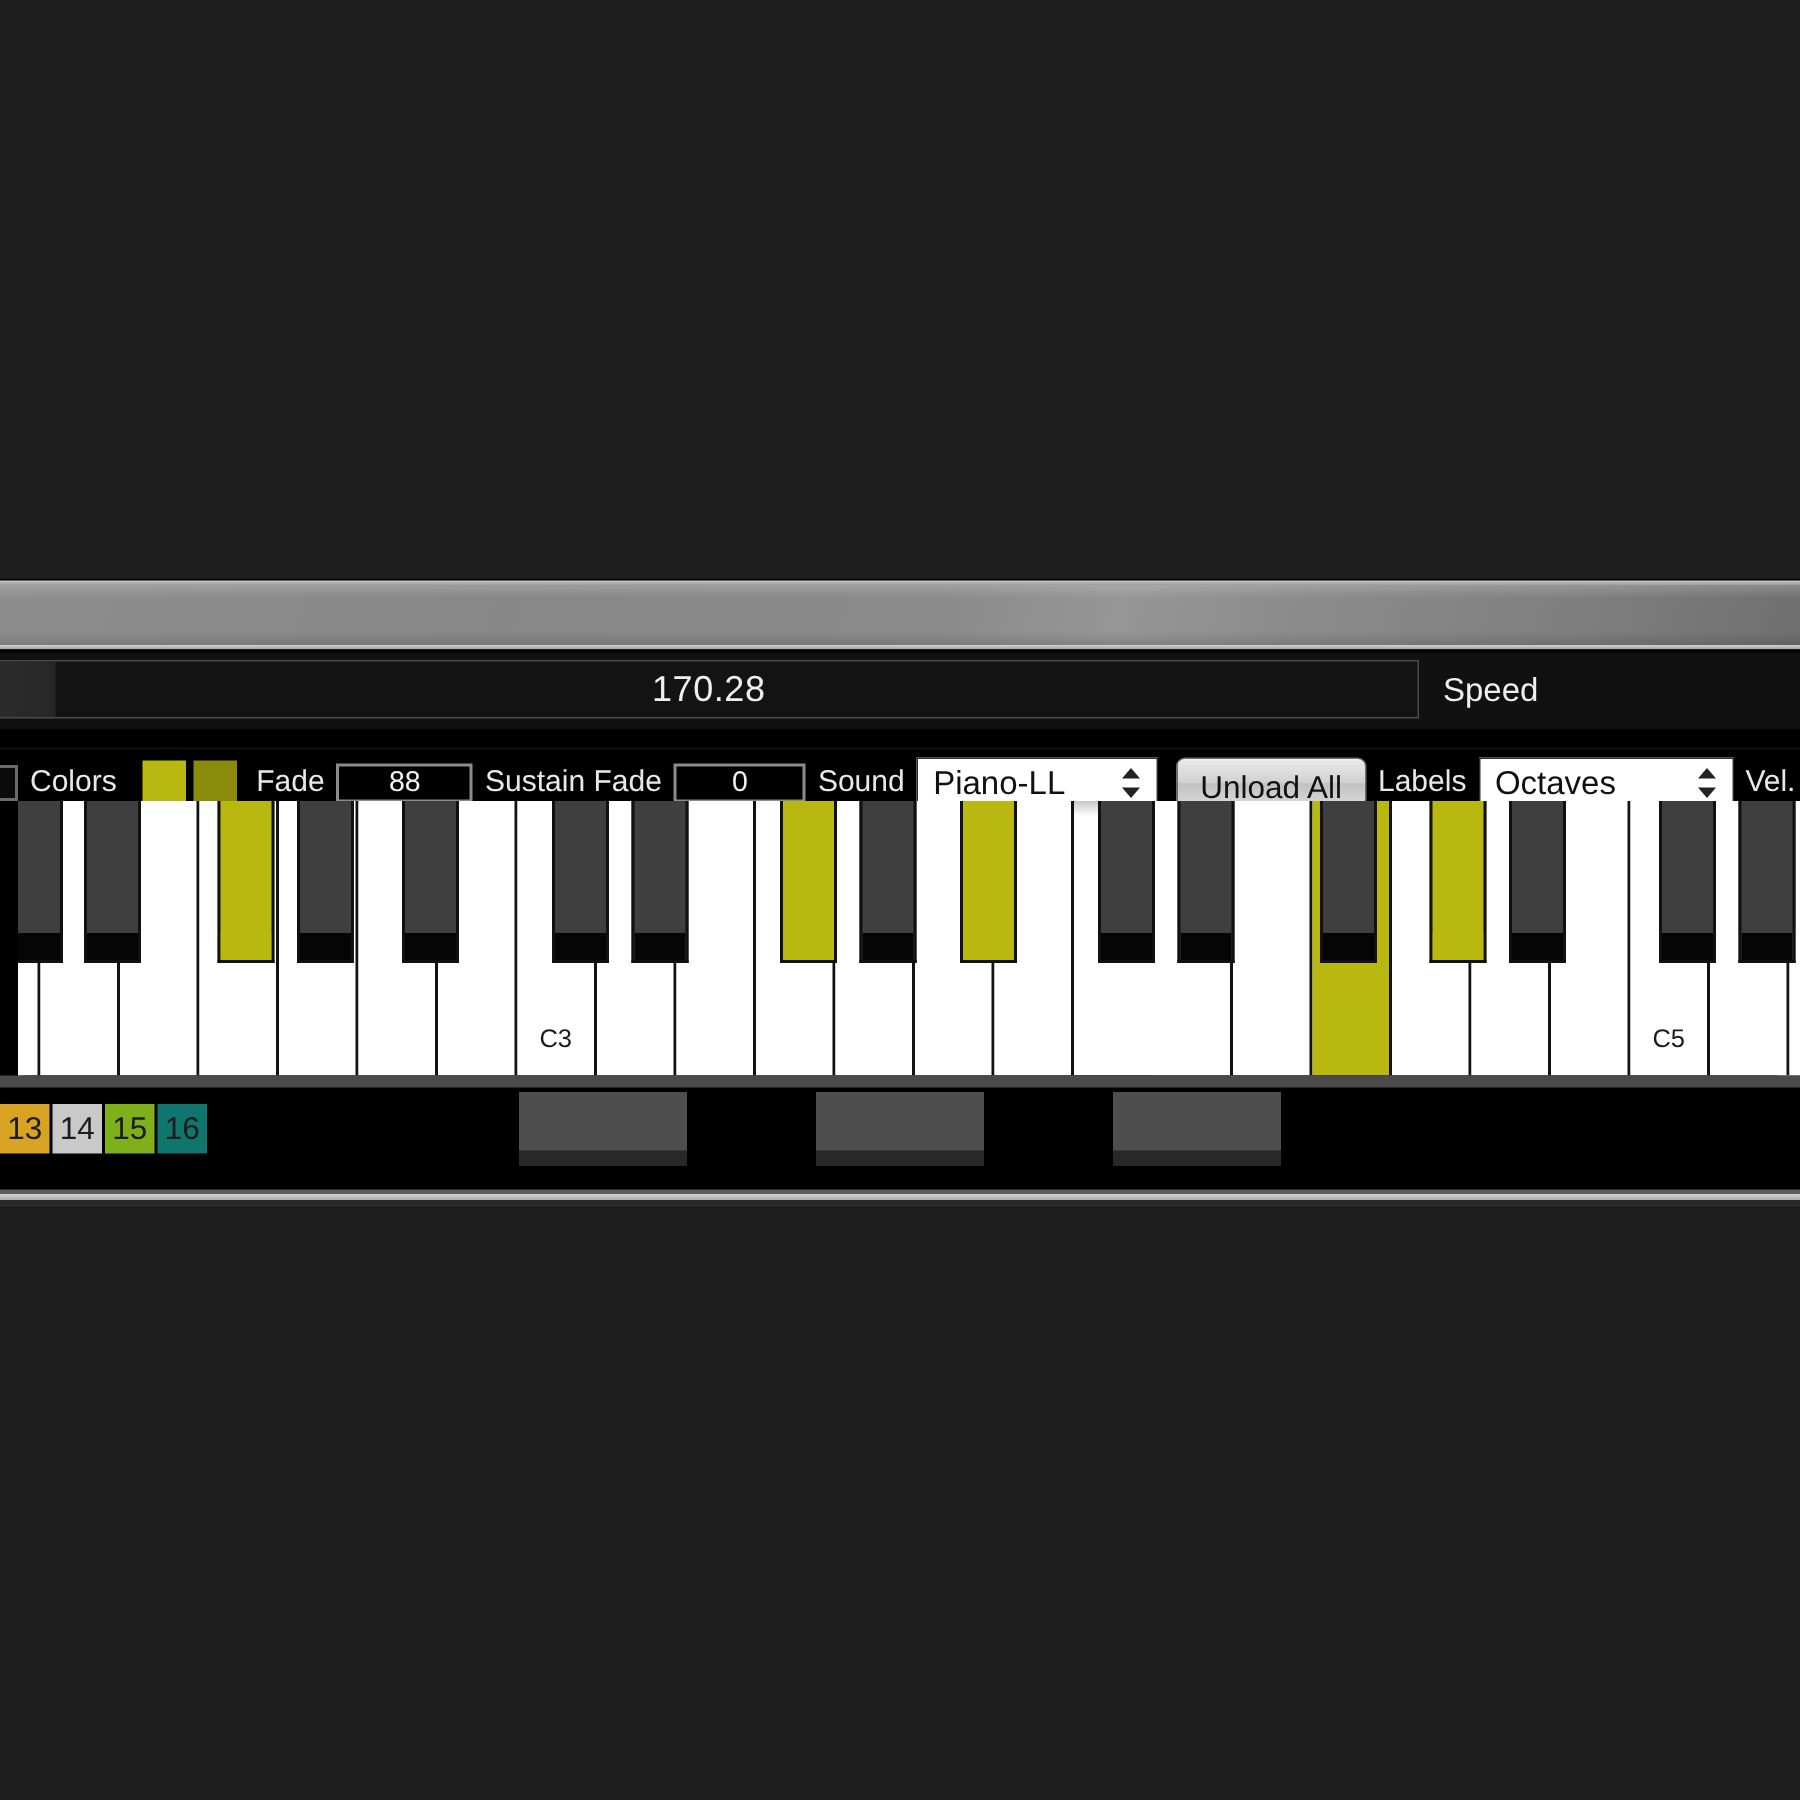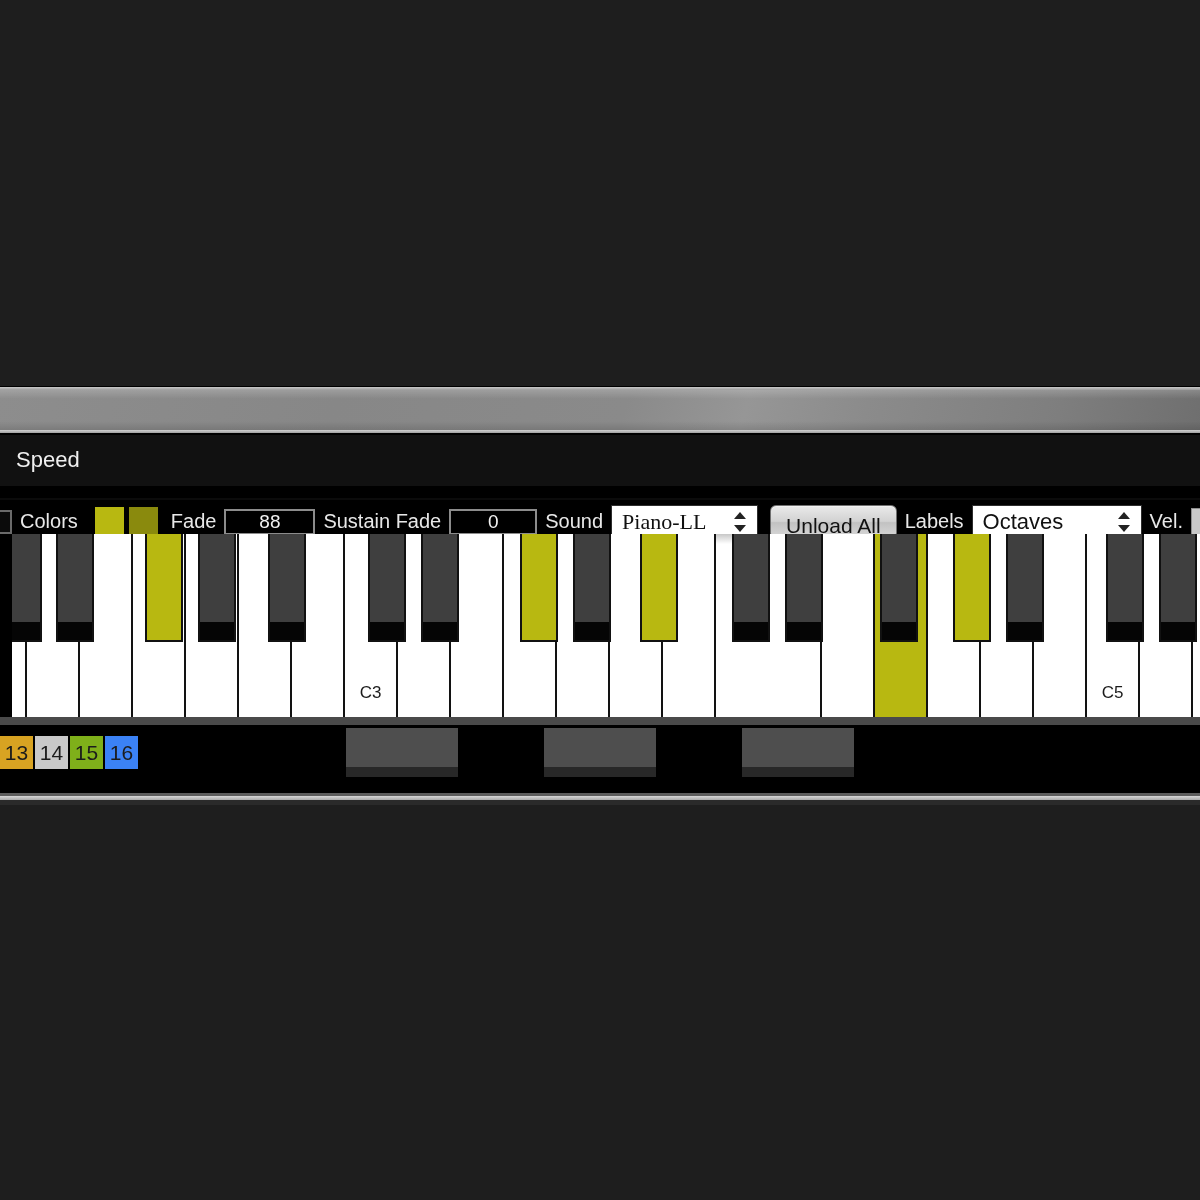--- a/index.html
+++ b/index.html
@@ -147,21 +147,21 @@
   .sel {
     position: relative;
     height: 34px;
     background: #fff;
     border: 1px solid #2d2d2d;
     display: flex; align-items: center;
     color: #111; font-size: 22px;
     padding: 0 34px 0 10px;
     flex: none;
   }
-  .sel.sound { width: 147px; font-family: Liberation Serif, serif; }
+  .sel.sound { width: 161px; }
   .sel.labels { width: 170px; text-align: center; }
   .sel .arrows {
     position: absolute; right: 10px; top: 50%;
     transform: translateY(-50%);
     width: 13px; height: 20px;
     display: flex; flex-direction: column; justify-content: space-between;
   }
   .sel .arrows i {
     display: block; width: 0; height: 0;
     border-left: 6px solid transparent; border-right: 6px solid transparent;
@@ -276,20 +276,24 @@
 
   <div id="plugin">
 
     <div class="titlebar">
       <div class="chrome-top"></div>
       <div class="chrome-face"></div>
       <div class="chrome-bot"></div>
     </div>
 
     <div class="transport">
+      <div class="tempo-field">
+        <div class="fill"></div>
+        <span class="val">170.28</span>
+      </div>
       <span class="speed-label">Speed</span>
     </div>
 
     <div class="controls">
       <div class="chk"></div>
       <span class="ctl-label">Colors</span>
 
       <div class="swatch first" style="background: rgb(184, 184, 17);"></div>
       <div class="swatch" style="background: rgb(138, 138, 13);"></div>
 
@@ -379,21 +383,21 @@
         <div class="bkey" style="left: 1094px; width: 38px;"></div>
         <div class="bkey" style="left: 1147px; width: 38px;"></div>
       </div>
 
     <div class="padstrip" id="padstrip">
       <div class="top-rail"></div>
       <div class="badges" id="badges">
           <div class="badge" style="background: rgb(216, 163, 34);">13</div>
           <div class="badge" style="background: rgb(201, 201, 201);">14</div>
           <div class="badge" style="background: rgb(127, 176, 26);">15</div>
-          <div class="badge" style="background: #3b82f6;">16</div>
+          <div class="badge" style="background: #0f766e;">16</div>
         </div>
     <div class="pad" style="left: 346px; width: 112px;"></div>
         <div class="pad" style="left: 544px; width: 112px;"></div>
         <div class="pad" style="left: 742px; width: 112px;"></div>
       </div>
 
     <div class="bottom-chrome">
       <div class="c1"></div>
       <div class="c2"></div>
       <div class="c3"></div>

